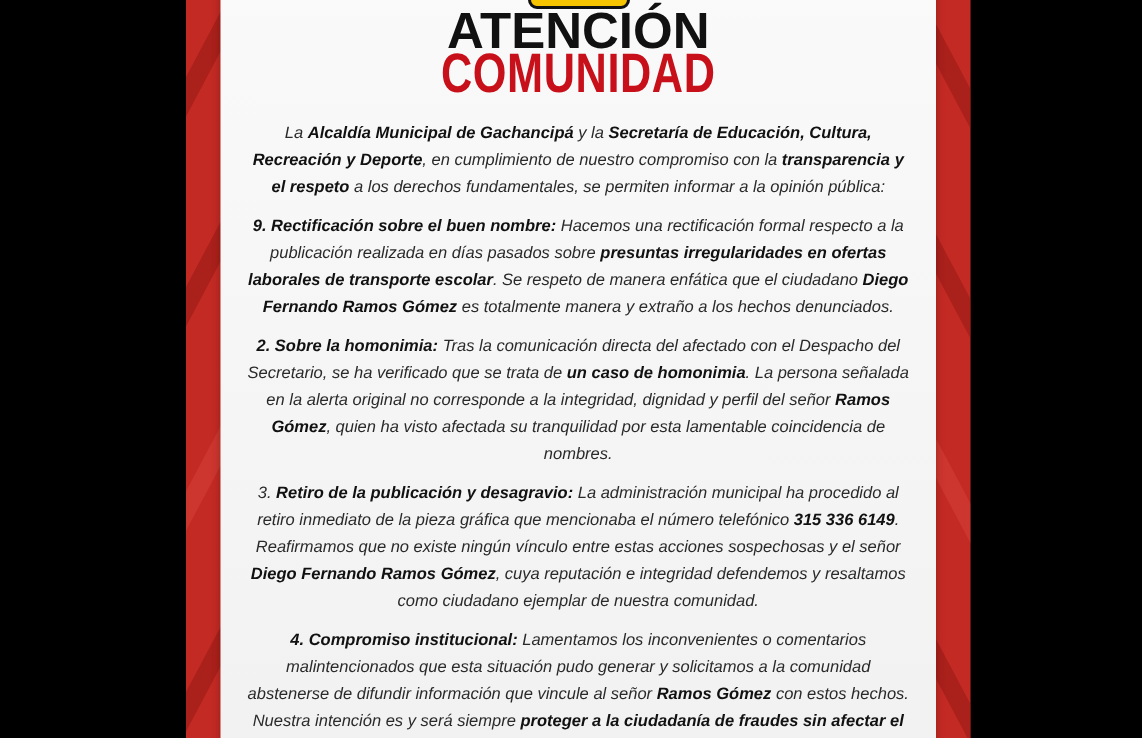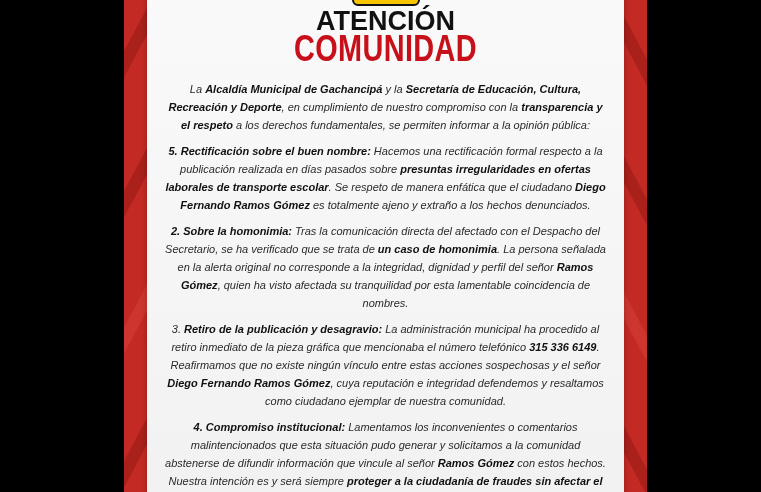--- a/index.html
+++ b/index.html
@@ -27,21 +27,21 @@
       box-shadow: 0 0 6px rgba(0,0,0,0.25);
     }
     .badge {
       position: absolute; left: 228px; top: -12px; width: 68px; height: 18px;
       background: #f6c500; border: 2px solid #111; border-radius: 6px;
       box-sizing: border-box;
     }
     .title1 {
       position: absolute; left: 0; top: 7px; width: 523px; text-align: center;
       font-family: "Liberation Sans", sans-serif; font-weight: bold;
-      font-size: 27px; letter-spacing: 0px; color: #111111; line-height: 28px;
+      font-size: 34px; letter-spacing: 0px; color: #111111; line-height: 28px;
     }
     .title2 {
       position: absolute; left: 0; top: 29px; width: 523px; text-align: center;
       font-family: "Liberation Sans", sans-serif; font-weight: bold;
       font-size: 37px; color: #c8101a; line-height: 40px;
       transform: scaleX(0.78); transform-origin: center;
       letter-spacing: 0.5px;
     }
     .body {
       position: absolute; left: 40px; top: 80px; width: 443px;
@@ -66,21 +66,21 @@
 
   <div class="card"></div>
   <div class="badge"></div>
 
   <div class="title1">ATENCIÓN</div>
   <div class="title2">COMUNIDAD</div>
 
   <div class="body">
     <p><span>La </span><b>Alcaldía Municipal de Gachancipá</b><span> y la </span><b>Secretaría de Educación, Cultura, Recreación y Deporte</b><span>, en cumplimiento de nuestro compromiso con la </span><b>transparencia y el respeto</b><span> a los derechos fundamentales, se permiten informar a la opinión pública:</span></p>
 
-    <p><b>5. Rectificación sobre el buen nombre:</b><span> Hacemos una rectificación formal respecto a la publicación realizada en días pasados sobre </span><b>presuntas irregularidades en ofertas laborales de transporte escolar</b><span>. Se respeto de manera enfática que el ciudadano </span><b>Diego Fernando Ramos Gómez</b><span> es totalmente ajeno y extraño a los hechos denunciados.</span></p>
+    <p><b>9. Rectificación sobre el buen nombre:</b><span> Hacemos una rectificación formal respecto a la publicación realizada en días pasados sobre </span><b>presuntas irregularidades en ofertas laborales de transporte escolar</b><span>. Se respeto de manera enfática que el ciudadano </span><b>Diego Fernando Ramos Gómez</b><span> es totalmente manera y extraño a los hechos denunciados.</span></p>
 
     <p><b>2. Sobre la homonimia:</b><span> Tras la comunicación directa del afectado con el Despacho del Secretario, se ha verificado que se trata de </span><b>un caso de homonimia</b><span>. La persona señalada en la alerta original no corresponde a la integridad, dignidad y perfil del señor </span><b>Ramos Gómez</b><span>, quien ha visto afectada su tranquilidad por esta lamentable coincidencia de nombres.</span></p>
 
     <p><span>3. </span><b>Retiro de la publicación y desagravio:</b><span> La administración municipal ha procedido al retiro inmediato de la pieza gráfica que mencionaba el número telefónico </span><b>315 336 6149</b><span>. Reafirmamos que no existe ningún vínculo entre estas acciones sospechosas y el señor </span><b>Diego Fernando Ramos Gómez</b><span>, cuya reputación e integridad defendemos y resaltamos como ciudadano ejemplar de nuestra comunidad.</span></p>
 
     <p><b>4. Compromiso institucional:</b><span> Lamentamos los inconvenientes o comentarios malintencionados que esta situación pudo generar y solicitamos a la comunidad abstenerse de difundir información que vincule al señor </span><b>Ramos Gómez</b><span> con estos hechos. Nuestra intención es y será siempre </span><b>proteger a la ciudadanía de fraudes sin afectar el sagrado derecho al buen nombre de terceros</b></p>
 
   </div>
 </div>
 

